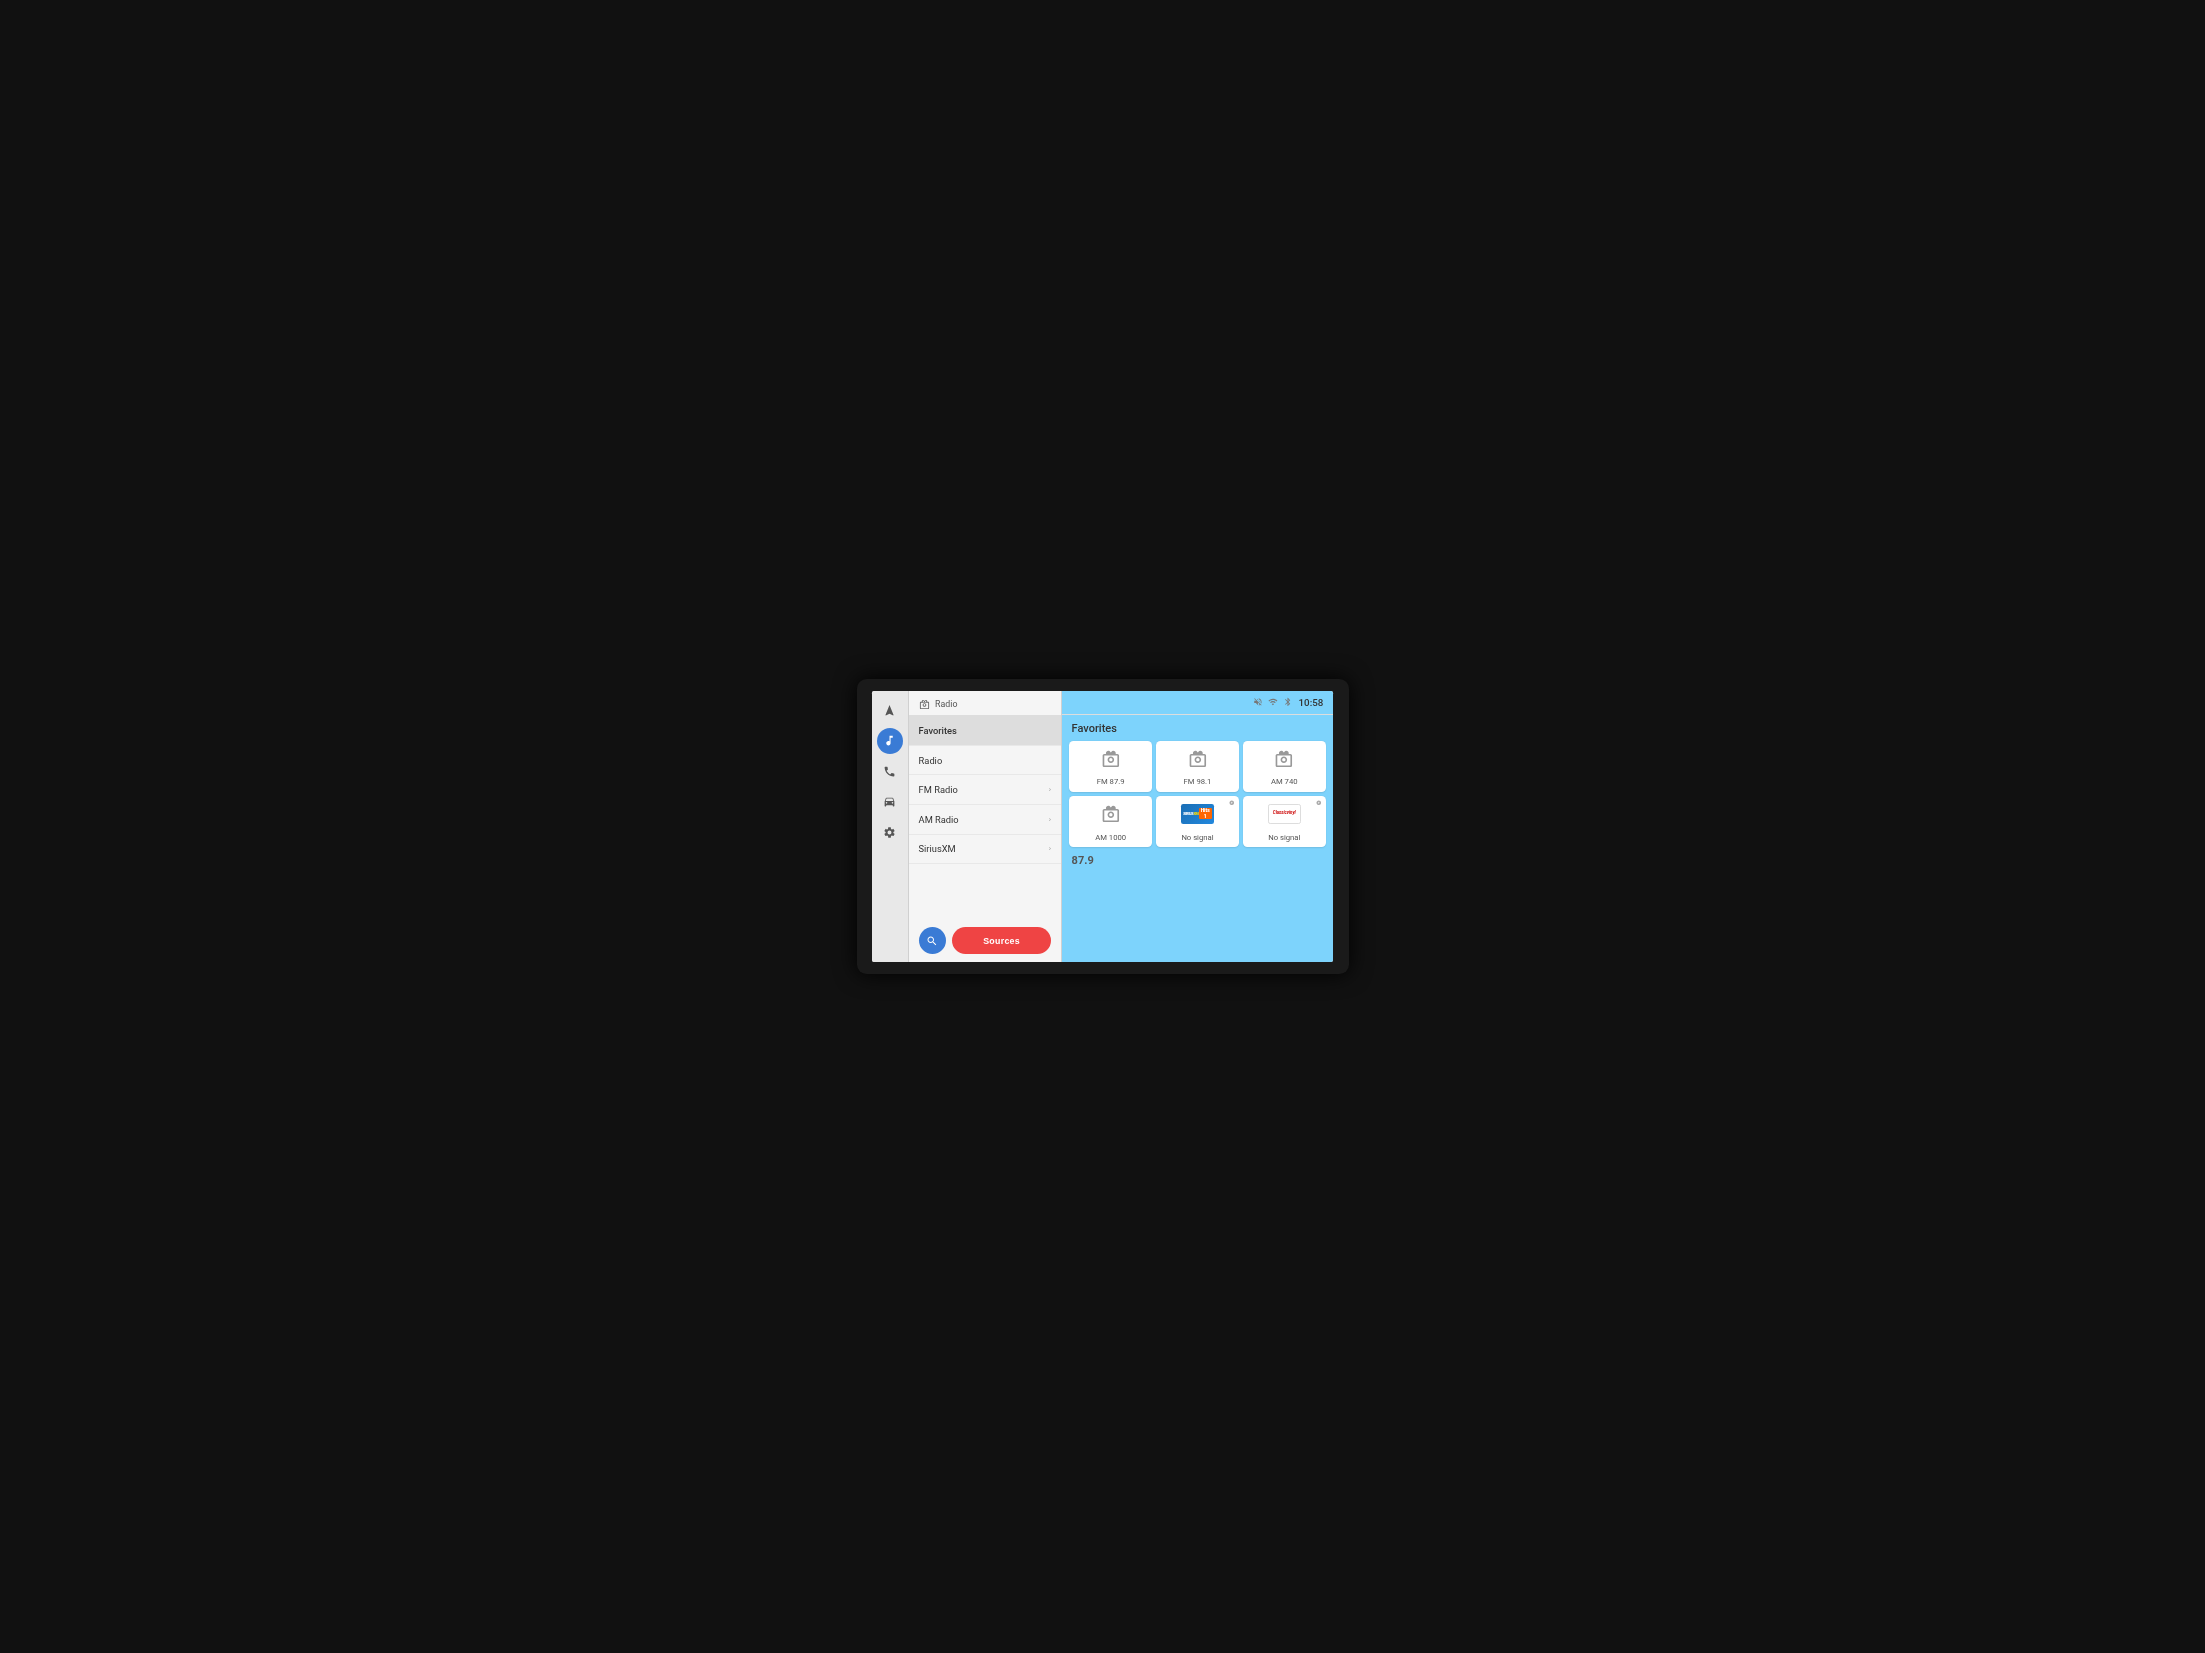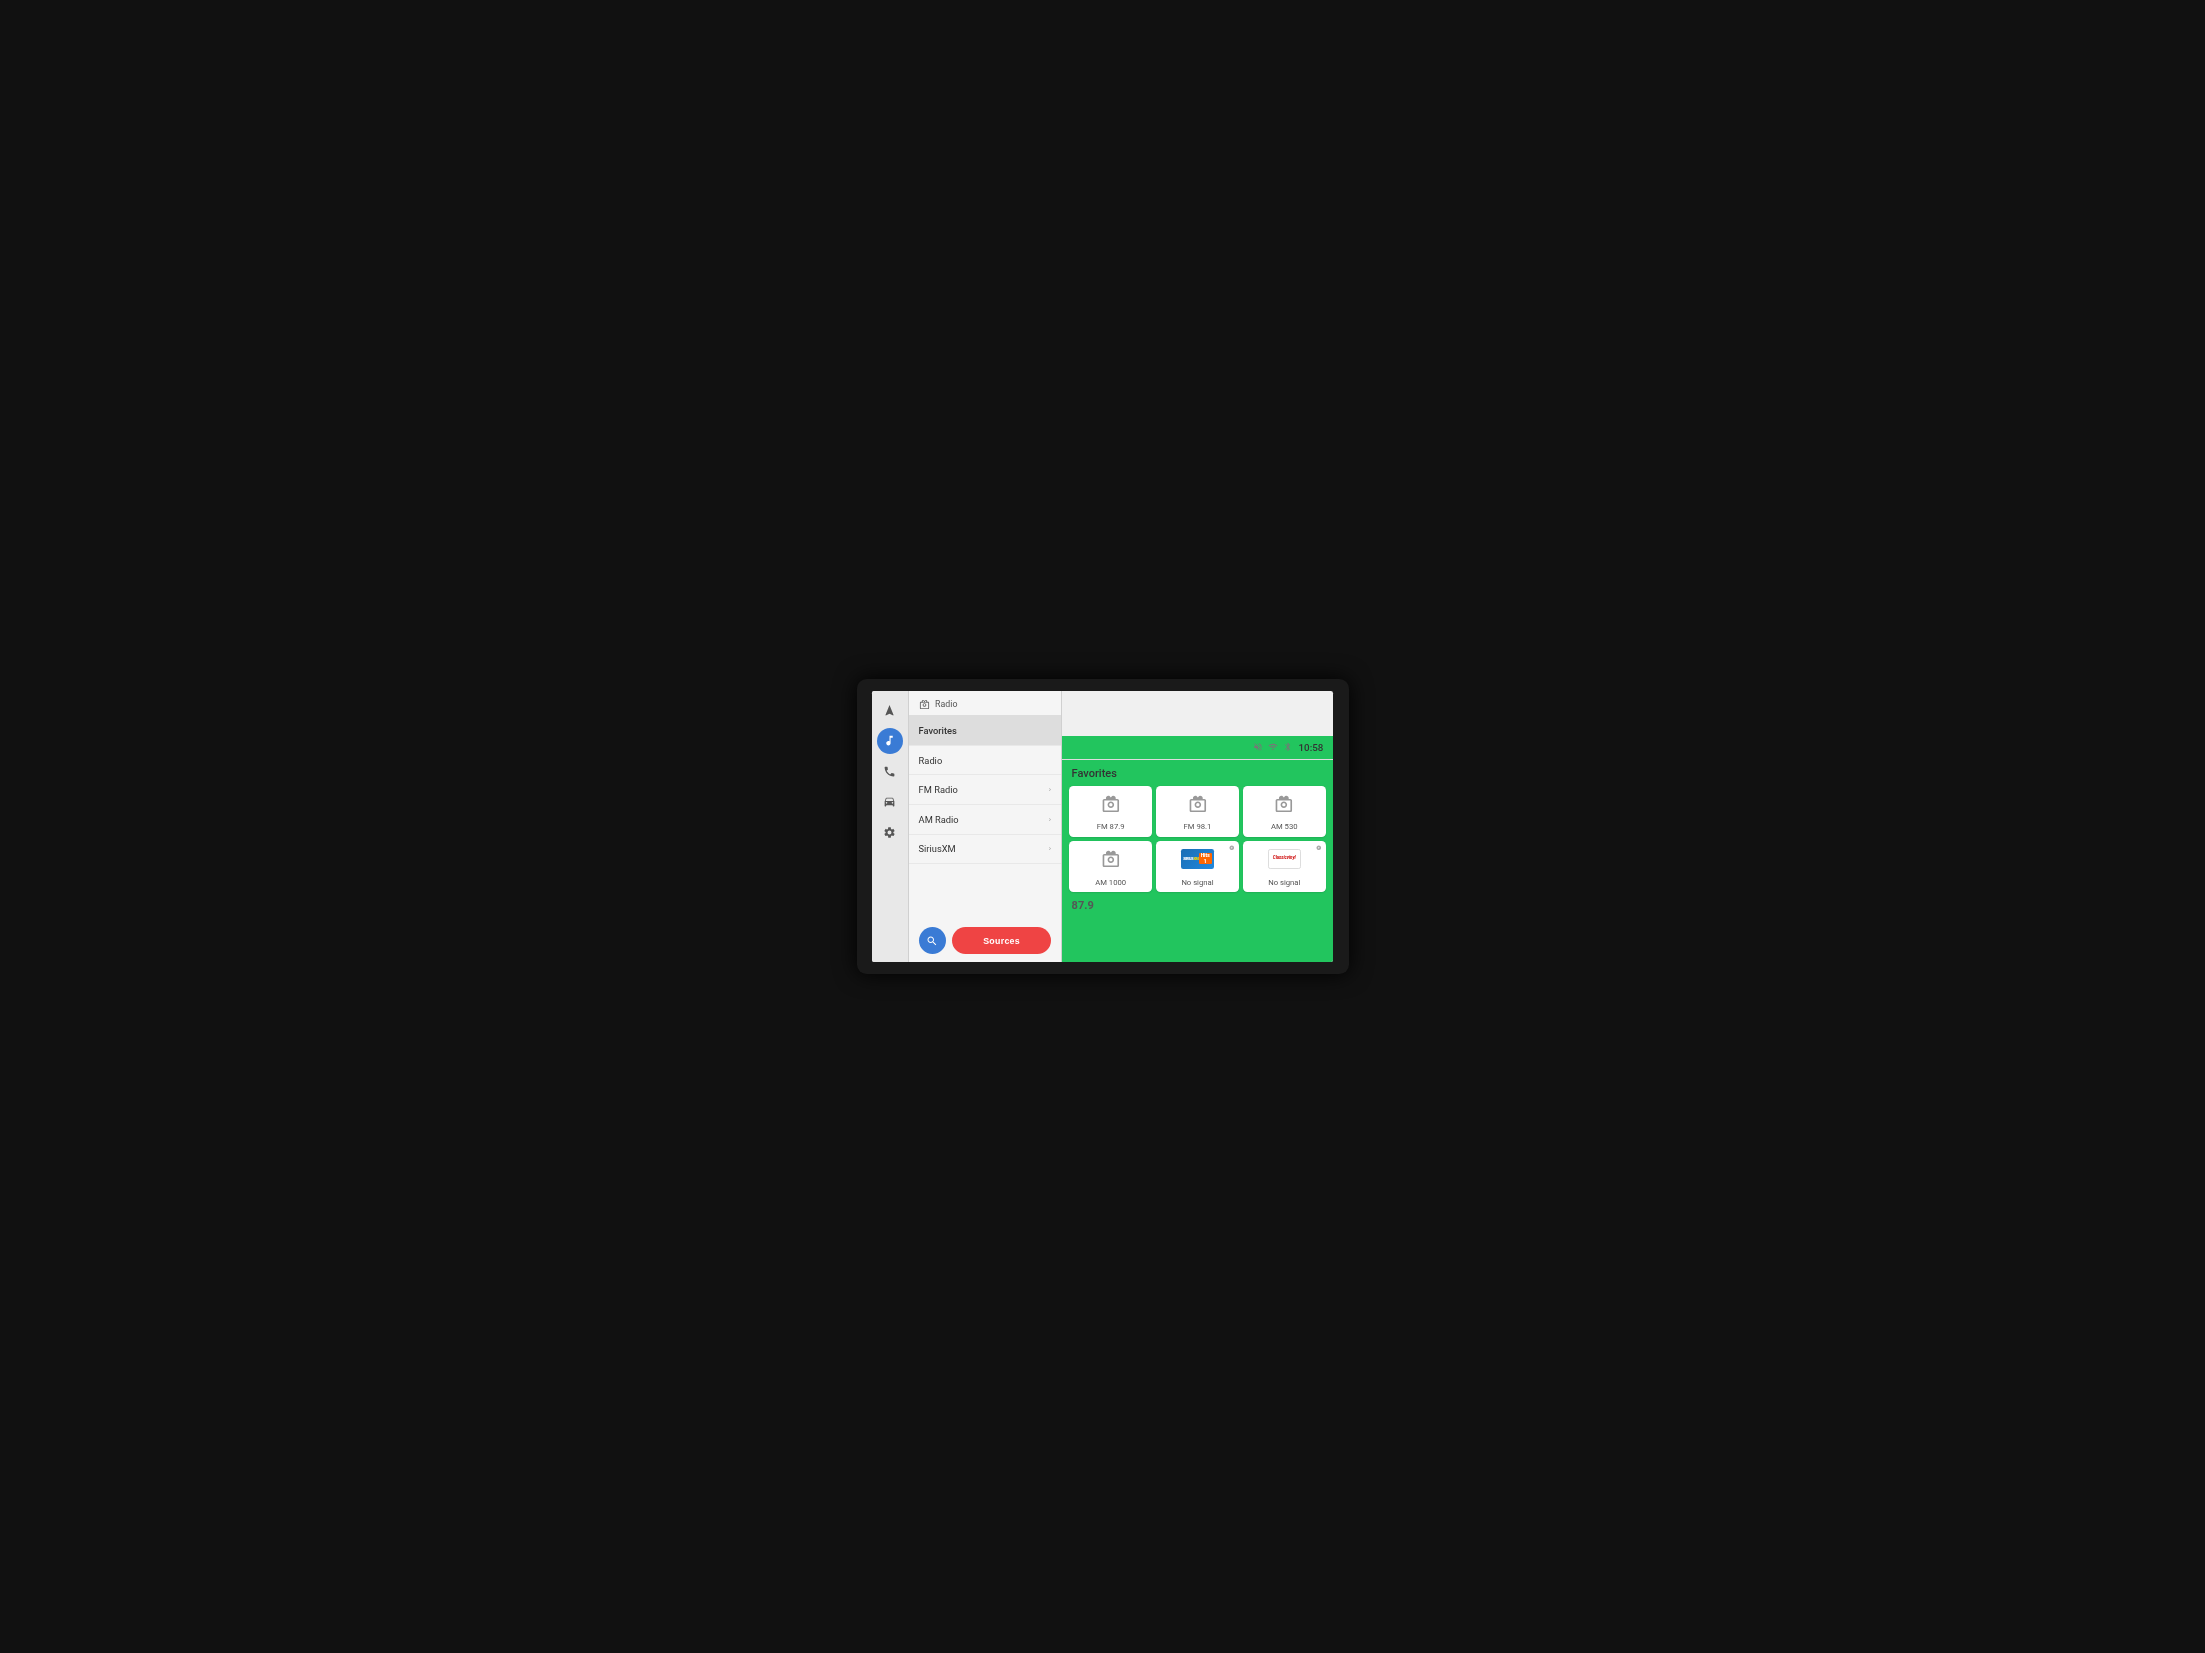--- a/index.html
+++ b/index.html
@@ -156,22 +156,21 @@
       font-size: 8.8px;
       font-weight: bold;
       letter-spacing: 0.3px;
     }
 
     
     .right-panel {
       flex: 1;
       display: flex;
       flex-direction: column;
-      background: #22c55e;
-      margin-top: 45px;
+      background: #7dd3fc;
     }
 
     .right-header {
       display: flex;
       align-items: center;
       justify-content: flex-end;
       padding: 5.5px 9.8px;
       gap: 6.6px;
       border-bottom: 0.5px solid #ddd;
     }
@@ -403,21 +402,21 @@
           <svg class="radio-icon" viewBox="0 0 24 24">
             <path d="M20 6h-2.18c.07-.31.18-.61.18-.93C18 3.39 16.61 2 14.93 2c-.97 0-1.76.64-2.44 1.56L12 4.28l-.49-.7C10.83 2.64 10.03 2 9.07 2 7.39 2 6 3.39 6 5.07c0 .32.1.62.18.93H4C2.9 6 2 6.9 2 8v12c0 1.1.9 2 2 2h16c1.1 0 2-.9 2-2V8c0-1.1-.9-2-2-2zM20 20H4V8h16v12zm-8-3c-2.21 0-4-1.79-4-4s1.79-4 4-4 4 1.79 4 4-1.79 4-4 4zm0-6c-1.1 0-2 .9-2 2s.9 2 2 2 2-.9 2-2-.9-2-2-2z"></path>
           </svg>
           <span class="card-label">FM 98.1</span>
         </div>
 
         <div class="favorite-card">
           <svg class="radio-icon" viewBox="0 0 24 24">
             <path d="M20 6h-2.18c.07-.31.18-.61.18-.93C18 3.39 16.61 2 14.93 2c-.97 0-1.76.64-2.44 1.56L12 4.28l-.49-.7C10.83 2.64 10.03 2 9.07 2 7.39 2 6 3.39 6 5.07c0 .32.1.62.18.93H4C2.9 6 2 6.9 2 8v12c0 1.1.9 2 2 2h16c1.1 0 2-.9 2-2V8c0-1.1-.9-2-2-2zM20 20H4V8h16v12zm-8-3c-2.21 0-4-1.79-4-4s1.79-4 4-4 4 1.79 4 4-1.79 4-4 4zm0-6c-1.1 0-2 .9-2 2s.9 2 2 2 2-.9 2-2-.9-2-2-2z"></path>
           </svg>
-          <span class="card-label">AM 530</span>
+          <span class="card-label">AM 740</span>
         </div>
 
         <div class="favorite-card">
           <svg class="radio-icon" viewBox="0 0 24 24">
             <path d="M20 6h-2.18c.07-.31.18-.61.18-.93C18 3.39 16.61 2 14.93 2c-.97 0-1.76.64-2.44 1.56L12 4.28l-.49-.7C10.83 2.64 10.03 2 9.07 2 7.39 2 6 3.39 6 5.07c0 .32.1.62.18.93H4C2.9 6 2 6.9 2 8v12c0 1.1.9 2 2 2h16c1.1 0 2-.9 2-2V8c0-1.1-.9-2-2-2zM20 20H4V8h16v12zm-8-3c-2.21 0-4-1.79-4-4s1.79-4 4-4 4 1.79 4 4-1.79 4-4 4zm0-6c-1.1 0-2 .9-2 2s.9 2 2 2 2-.9 2-2-.9-2-2-2z"></path>
           </svg>
           <span class="card-label">AM 1000</span>
         </div>
 
         <div class="favorite-card">

